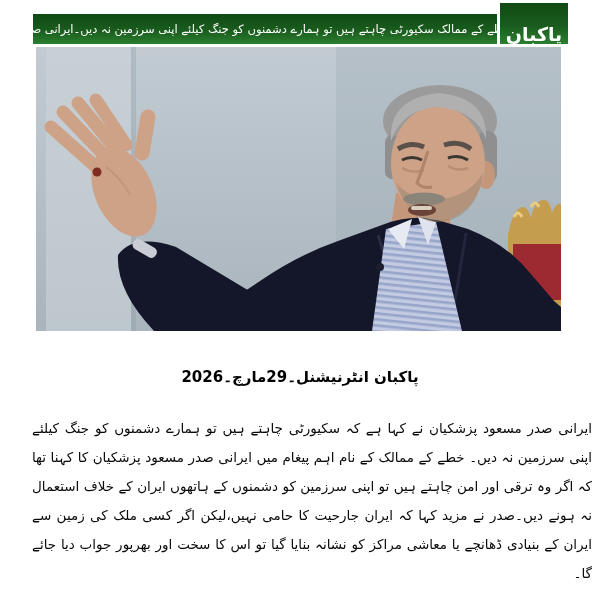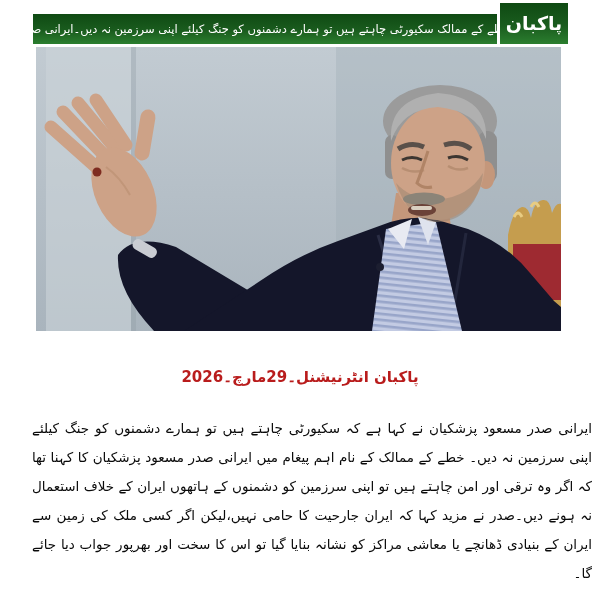--- a/index.html
+++ b/index.html
@@ -4,42 +4,42 @@
 <style>
   html,body{margin:0;padding:0;background:#fff;}
   .page{
     position:relative;width:600px;height:600px;background:#ffffff;
     overflow:hidden;font-family:"DejaVu Sans",sans-serif;
   }
   
   .logo-box{
     position:absolute;top:3px;right:32px;width:68px;height:41px;
     background:linear-gradient(180deg,#0f4a13 0%,#1a5c1e 55%,#2b7e2f 100%);
-    display:flex;align-items:center;justify-content:center;
+    display:flex;align-items:flex-end;justify-content:center;
     color:#fff;font-weight:bold;font-size:19px;line-height:1;
     cursor:pointer;
   }
   .headline-bar{
     position:absolute;top:14px;left:33px;width:464px;height:30px;
     background:linear-gradient(180deg,#0f4a13 0%,#1a5c1e 55%,#2b7e2f 100%);
     color:#fff;display:flex;align-items:center;justify-content:center;
     direction:rtl;font-size:11.5px;white-space:nowrap;overflow:hidden;
     padding:0 3px;box-sizing:border-box;
   }
   
   .article-photo{
     position:absolute;top:47px;left:36px;width:525px;height:284px;
     margin:0;overflow:hidden;background:#b3bec6;
   }
   .article-photo svg{display:block;}
   
   .dateline{
     position:absolute;top:368px;left:0;width:100%;
     text-align:center;direction:rtl;
-    color:#b91c1c;font-size:15px;font-weight:bold;
+    color:#000000;font-size:15px;font-weight:bold;
   }
   
   .article-body{
     position:absolute;top:414px;left:8px;right:8px;
     direction:rtl;text-align:justify;
     color:#0a0a0a;font-size:13.5px;line-height:29px;margin-left:24px;
   }
 </style>
 </head>
 <body>

